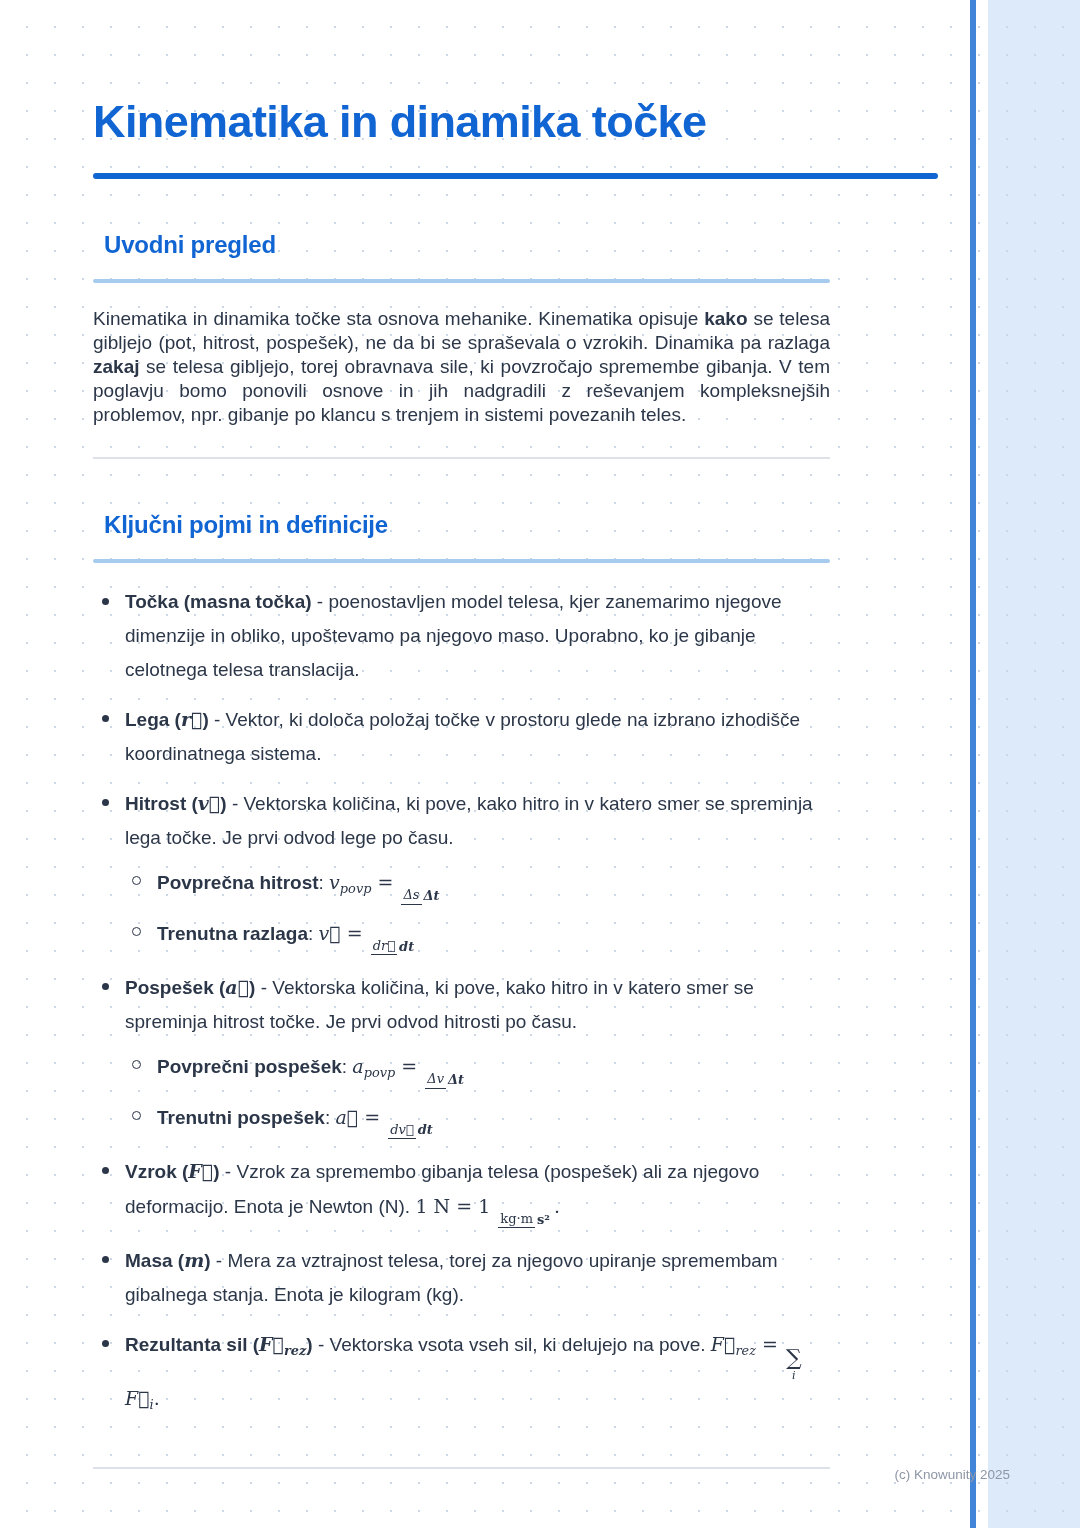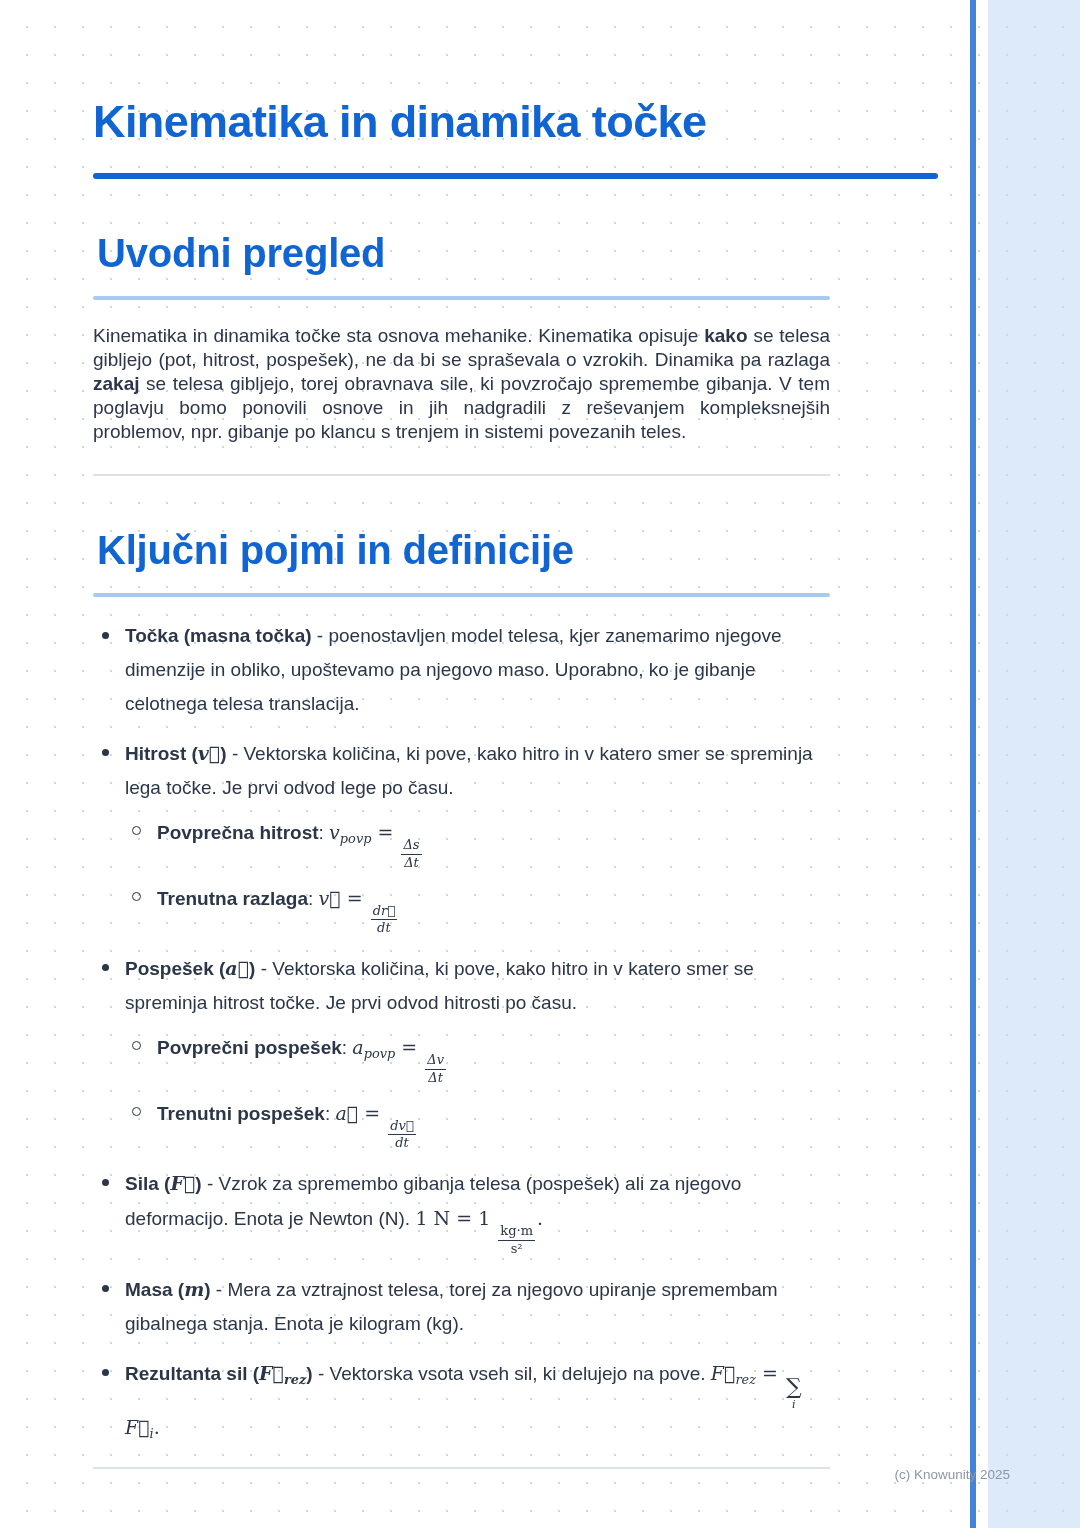--- a/index.html
+++ b/index.html
@@ -24,21 +24,21 @@
     position: absolute; top: 0; bottom: 0; left: 970px; width: 6px;
     background: var(--accent-line, #4285d8); z-index: 2;
   }
   .content { position: absolute; left: 93px; top: 0; width: 845px; z-index: 3; }
 
   h1 {
     margin: 97px 0 0; font-size: 45px; line-height: 1.12;
     font-weight: 800; letter-spacing: -0.6px; color: var(--blue, #1165d3);
   }
   .title-rule { margin-top: 26px; width: 845px; height: 6px; background: var(--blue, #1165d3); border-radius: 3px; }
-  h2 { margin: 52px 4px 0; font-size: 40px; font-weight: 800; letter-spacing: -0.2px; color: var(--blue, #1165d3); }
+  h2 { margin: 52px 11px 0; font-size: 24px; font-weight: 800; letter-spacing: -0.2px; color: var(--blue, #1165d3); }
   .h2-rule { margin-top: 20px; width: 737px; height: 4px; background: var(--rule-blue, #a7cbee); border-radius: 2px; }
 
   .body-par { margin: 24px 0 0; width: 737px; font-size: 19px; line-height: 24px; text-align: justify; }
   .divider { margin: 30px 0 0; width: 737px; height: 2px; background: var(--divider, #dde2e9); border: none; }
 
   .terms { list-style: none; margin: 22px 0 0; padding: 0; width: 737px; font-size: 19px; line-height: 34px; }
   .terms > li { position: relative; padding-left: 32px; margin-bottom: 15px; }
   .terms > li::before {
     content: ""; position: absolute; left: 9px; top: 13px;
     width: 7px; height: 7px; border-radius: 50%; background: var(--text, #2b3648);
@@ -50,27 +50,27 @@
     width: 7px; height: 7px; border-radius: 50%;
     border: 1.6px solid var(--text, #2b3648); background: transparent;
   }
 
   .b { font-weight: 700; }
   .math { font-family: "DejaVu Serif", "Liberation Serif", serif; font-style: italic; }
   .roman { font-family: "DejaVu Serif", "Liberation Serif", serif; font-style: normal; }
   .subs { font-size: 0.68em; vertical-align: -0.28em; }
 
   .frac {
-    display: inline-flex; flex-direction: column; align-items: center;
+    display: inline-flex; align-items: center;
     vertical-align: -10px; margin: 0 2px;
     font-family: "DejaVu Serif", "Liberation Serif", serif; font-style: italic;
     font-size: 13px; line-height: 1.25; text-align: center;
   }
   .frac .num { border-bottom: 1.2px solid var(--text, #2b3648); padding: 0 2px; }
-  .frac .den { padding: 0 2px; }
+  .frac .den { padding: 0 2px; font-weight: bold; }
   .frac.up { font-style: normal; align-items: center; }
 
   .sum {
     display: inline-flex; flex-direction: column; align-items: center;
     vertical-align: -14px; line-height: 1; margin: 0 4px 0 2px;
     font-family: "DejaVu Serif", "Liberation Serif", serif;
   }
   .sum .sigma { font-size: 22px; }
   .sum .sumsub { font-style: italic; font-size: 11px; margin-top: 1px; }
 
@@ -103,20 +103,23 @@
   <div class="divider"></div>
 
   <section>
     <h2>Ključni pojmi in definicije</h2>
     <div class="h2-rule"></div>
     <ul class="terms">
         <li>
           <div><span class="b">Točka (masna točka)</span><span> - poenostavljen model telesa, kjer zanemarimo njegove dimenzije in obliko, upoštevamo pa njegovo maso. Uporabno, ko je gibanje celotnega telesa translacija.</span></div>
         </li>
         <li>
+          <div><span class="b">Lega (</span><span class="b math">r⃗</span><span class="b">)</span><span> - Vektor, ki določa položaj točke v prostoru glede na izbrano izhodišče koordinatnega sistema.</span></div>
+        </li>
+        <li>
           <div><span class="b">Hitrost (</span><span class="b math">v⃗</span><span class="b">)</span><span> - Vektorska količina, ki pove, kako hitro in v katero smer se spreminja lega točke. Je prvi odvod lege po času.</span></div>
           <ul class="subterms">
             <li><span class="b">Povprečna hitrost</span><span>: </span><span class="math">v</span><span class="math subs">povp</span><span class="roman"> = </span><span class="frac">
                 <span class="num">Δs</span>
                 <span class="den">Δt</span>
               </span></li>
             <li><span class="b">Trenutna razlaga</span><span>: </span><span class="math">v⃗</span><span class="roman"> = </span><span class="frac">
                 <span class="num">dr⃗</span>
                 <span class="den">dt</span>
               </span></li>
@@ -129,21 +132,21 @@
                 <span class="num">Δv</span>
                 <span class="den">Δt</span>
               </span></li>
             <li><span class="b">Trenutni pospešek</span><span>: </span><span class="math">a⃗</span><span class="roman"> = </span><span class="frac">
                 <span class="num">dv⃗</span>
                 <span class="den">dt</span>
               </span></li>
           </ul>
         </li>
         <li>
-          <div><span class="b">Sila (</span><span class="b math">F⃗</span><span class="b">)</span><span> - Vzrok za spremembo gibanja telesa (pospešek) ali za njegovo deformacijo. Enota je Newton (N). </span><span class="roman">1 N = 1 </span><span class="frac up">
+          <div><span class="b">Vzrok (</span><span class="b math">F⃗</span><span class="b">)</span><span> - Vzrok za spremembo gibanja telesa (pospešek) ali za njegovo deformacijo. Enota je Newton (N). </span><span class="roman">1 N = 1 </span><span class="frac up">
               <span class="num">kg·m</span>
               <span class="den">s²</span>
             </span><span class="roman">.</span></div>
         </li>
         <li>
           <div><span class="b">Masa (</span><span class="b math">m</span><span class="b">)</span><span> - Mera za vztrajnost telesa, torej za njegovo upiranje spremembam gibalnega stanja. Enota je kilogram (kg).</span></div>
         </li>
         <li>
           <div><span class="b">Rezultanta sil (</span><span class="b math">F⃗</span><span class="b math subs">rez</span><span class="b">)</span><span> - Vektorska vsota vseh sil, ki delujejo na pove. </span><span class="math">F⃗</span><span class="math subs">rez</span><span class="roman"> = </span><span class="sum">
               <span class="sigma">∑</span>

